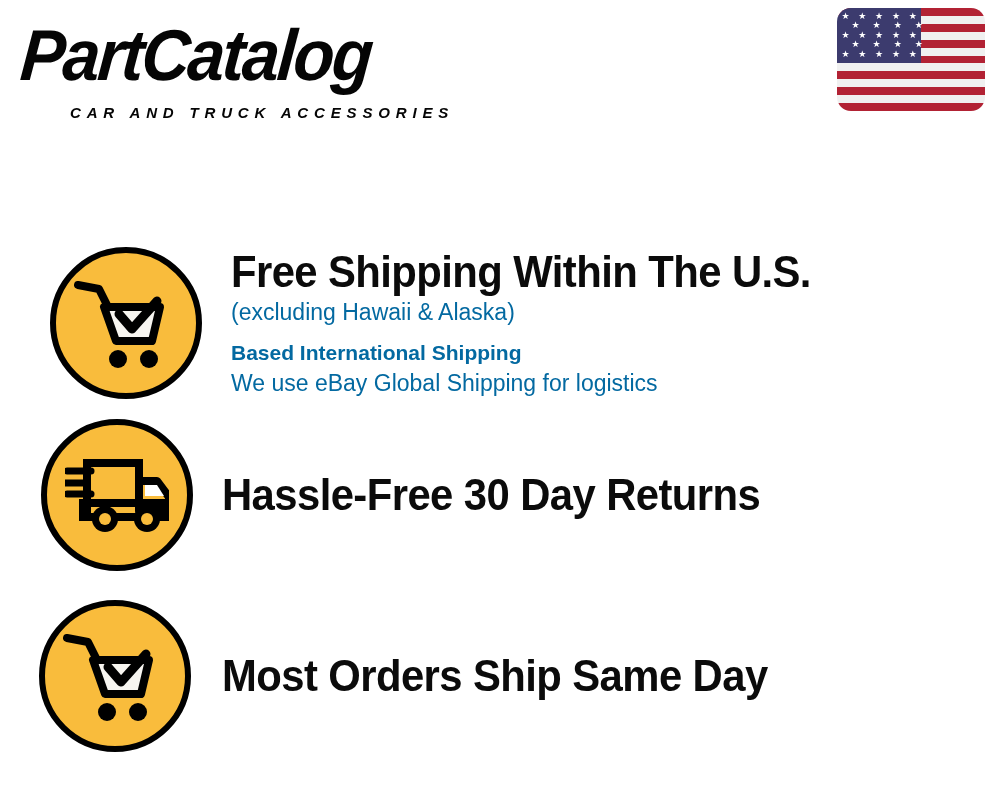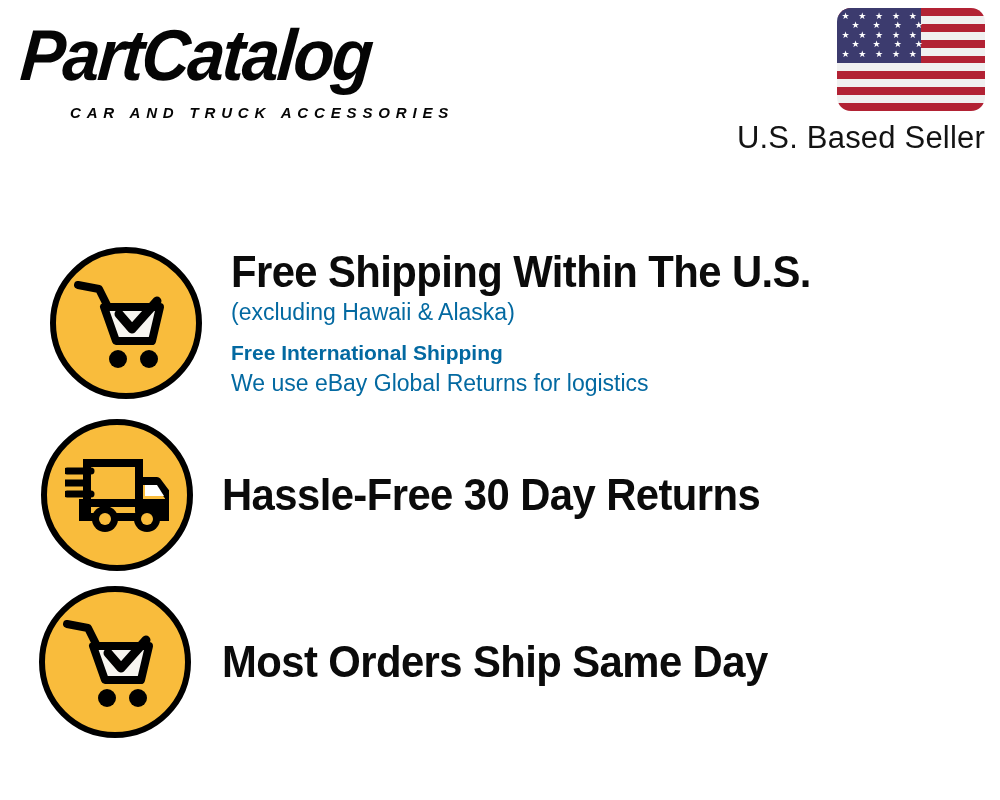--- a/index.html
+++ b/index.html
@@ -215,41 +215,40 @@
       </span>
       <span class="flag-star-row" style="top:75%">
         <span class="flag-star">★</span>
         <span class="flag-star">★</span>
         <span class="flag-star">★</span>
         <span class="flag-star">★</span>
         <span class="flag-star">★</span>
       </span>
     </span>
   </span>
-  <span id="seller-label">U.S. Based Seller</span>
 </div>
 
 <div id="benefits">
 
   <div class="benefit-row" style="top:19px;height:152px;margin-left:9px;">
     <div class="benefit-icon" style="left:41px;top:0;">
       <svg width="104" height="92" viewBox="0 0 104 92">
         <polygon points="34,30 86,30 78,64 44,64" fill="#F7F5F0"></polygon>
         <polyline points="4,8 25,12 34,30 86,30 78,64 42,64 30,30" fill="none" stroke="#000000" stroke-width="8" stroke-linecap="round" stroke-linejoin="round"></polyline>
         <polyline points="45,37 58,52 83,24" fill="none" stroke="#000000" stroke-width="9" stroke-linecap="round" stroke-linejoin="round"></polyline>
         <circle cx="44" cy="82" r="9" fill="#000000"></circle>
         <circle cx="75" cy="82" r="9" fill="#000000"></circle>
       </svg>
     </div>
     <div class="benefit-text">
       <div class="benefit-heading">Free Shipping Within The U.S.</div>
       <div class="benefit-sub">(excluding Hawaii &amp; Alaska)</div>
       <div class="sub-gap"></div>
-      <div class="benefit-sub strong">Free International Shipping</div>
-      <div class="benefit-sub">We use eBay Global Returns for logistics</div>
+      <div class="benefit-sub strong">Based International Shipping</div>
+      <div class="benefit-sub">We use eBay Global Shipping for logistics</div>
     </div>
   </div>
 
   <div class="benefit-row" style="top:191px;height:152px;">
     <div class="benefit-icon" style="left:41px;top:0;">
       <svg width="104" height="84" viewBox="0 0 104 84">
         <rect x="22" y="10" width="52" height="40" fill="none" stroke="#000000" stroke-width="8"></rect>
         <path d="M74 28 h18 l12 16 v14 h-30 z" fill="none" stroke="#000000" stroke-width="8" stroke-linejoin="round"></path>
         <polygon points="80,32 92,32 99,43 80,43" fill="#FFFFFF"></polygon>
         <path d="M22 50 h74" fill="none" stroke="#000000" stroke-width="8"></path>
@@ -262,21 +261,21 @@
         <line x1="2" y1="18" x2="26" y2="18" stroke="#000000" stroke-width="7" stroke-linecap="round"></line>
         <line x1="-6" y1="30" x2="22" y2="30" stroke="#000000" stroke-width="7" stroke-linecap="round"></line>
         <line x1="2" y1="41" x2="26" y2="41" stroke="#000000" stroke-width="7" stroke-linecap="round"></line>
       </svg>
     </div>
     <div class="benefit-text" style="left:222px;">
       <div class="benefit-heading">Hassle-Free 30 Day Returns</div>
     </div>
   </div>
 
-  <div class="benefit-row" style="top:358px;height:152px;">
+  <div class="benefit-row" style="top:372px;height:152px;">
     <div class="benefit-icon" style="left:39px;top:0;">
       <svg width="104" height="92" viewBox="0 0 104 92">
         <polygon points="34,30 86,30 78,64 44,64" fill="#F7F5F0"></polygon>
         <polyline points="4,8 25,12 34,30 86,30 78,64 42,64 30,30" fill="none" stroke="#000000" stroke-width="8" stroke-linecap="round" stroke-linejoin="round"></polyline>
         <polyline points="45,37 58,52 83,24" fill="none" stroke="#000000" stroke-width="9" stroke-linecap="round" stroke-linejoin="round"></polyline>
         <circle cx="44" cy="82" r="9" fill="#000000"></circle>
         <circle cx="75" cy="82" r="9" fill="#000000"></circle>
       </svg>
     </div>
     <div class="benefit-text" style="left:222px;">

